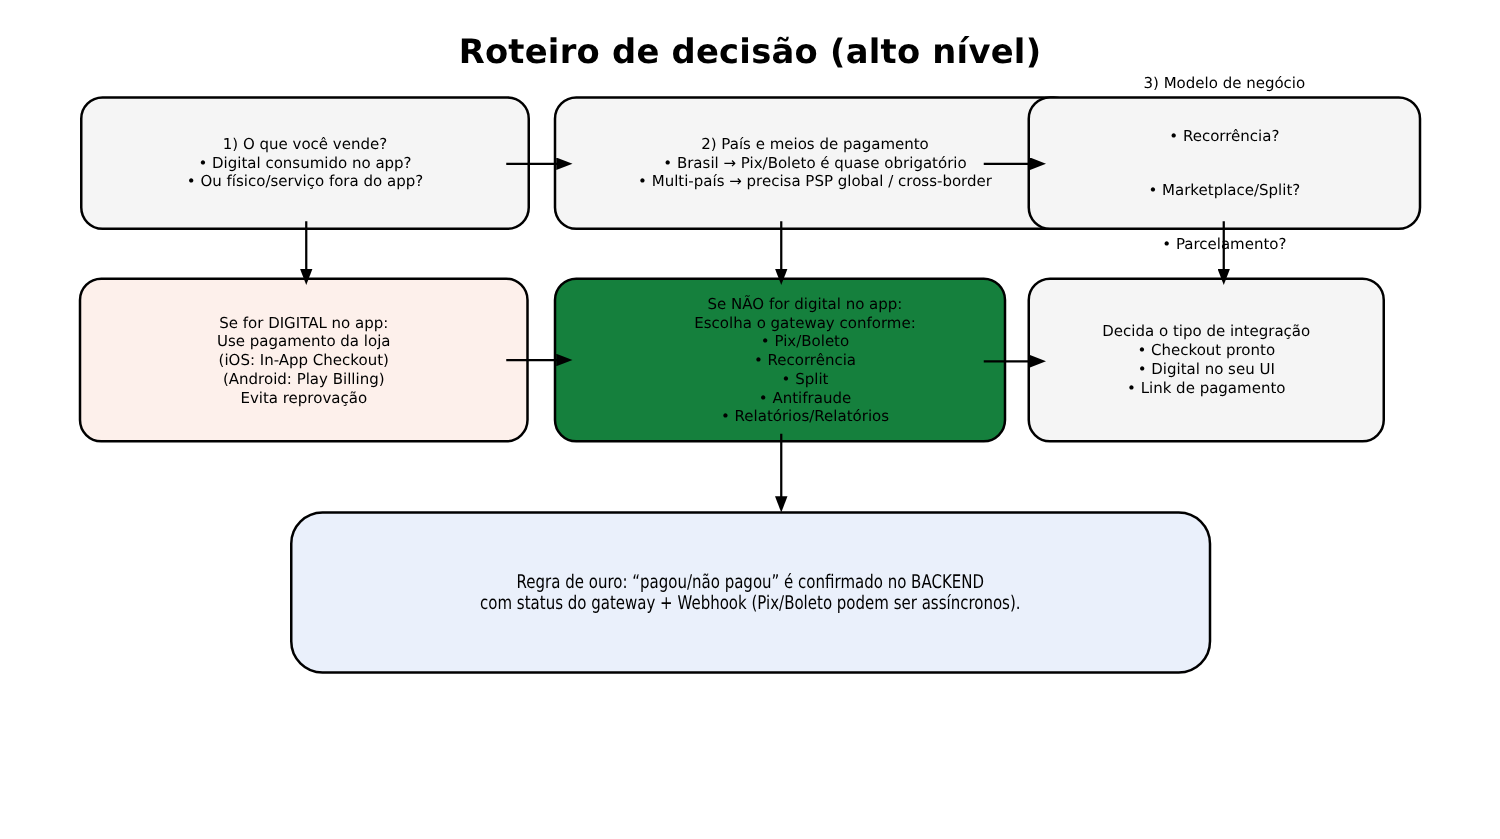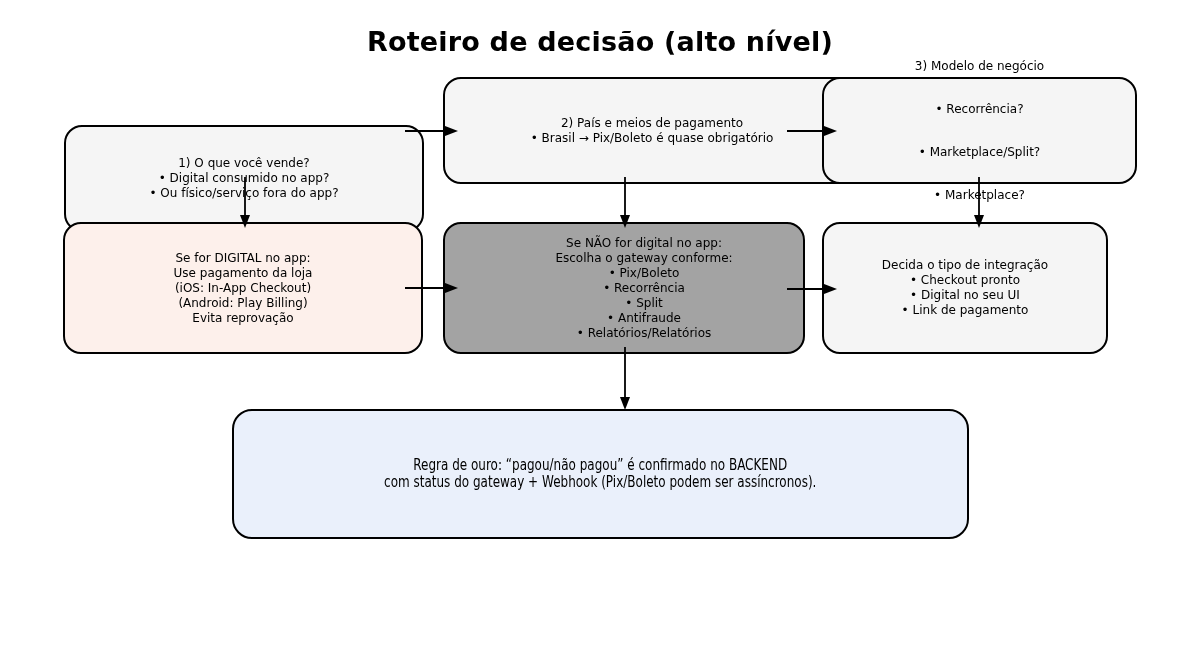--- a/index.html
+++ b/index.html
@@ -30,21 +30,21 @@
     display: flex;
     flex-direction: column;
     justify-content: center;
     align-items: center;
     text-align: center;
     font-size: 12px;
     line-height: 15px;
     background: #f5f5f5;
   }
   .node .line { display: block; white-space: nowrap; }
-  #node-q1          { left: 64px;  top: 77px;  width: 360px; height: 107px; margin-top: 48px; }
+  #node-q1          { left: 64px;  top: 77px;  width: 360px; height: 107px; }
   #node-q2          { left: 443px; top: 77px;  width: 418px; height: 107px; }
   #node-q3          { left: 822px; top: 77px;  width: 315px; height: 107px; }
   #node-digital     { left: 63px;  top: 222px; width: 360px; height: 132px; align-items: center; }
   #node-gateway     { left: 443px; top: 222px; width: 362px; height: 132px; }
   #node-integration { left: 822px; top: 222px; width: 286px; height: 132px; }
   #node-rule        { left: 232px; top: 409px; width: 737px; height: 130px; border-radius: 20px; }
   #node-rule .rule-text {
     font-size: 15px;
     line-height: 17px;
     transform: scaleX(0.8);
@@ -67,55 +67,56 @@
 
   <div class="node" id="node-q1" style="background: rgb(245, 245, 245);">
     <span class="line">1) O que você vende?</span>
     <span class="line">• Digital consumido no app?</span>
     <span class="line">• Ou físico/serviço fora do app?</span>
   </div>
 
   <div class="node" id="node-q2" style="background: rgb(245, 245, 245);">
     <span class="line">2) País e meios de pagamento</span>
     <span class="line">• Brasil → Pix/Boleto é quase obrigatório</span>
+    <span class="line">• Multi-país → precisa PSP global / cross-border</span>
   </div>
 
   <div class="node" id="node-q3" style="background: rgb(245, 245, 245); gap: 28px;">
     <span class="line">3) Modelo de negócio</span>
     <span class="line">• Recorrência?</span>
     <span class="line">• Marketplace/Split?</span>
-    <span class="line">• Marketplace?</span>
+    <span class="line">• Parcelamento?</span>
   </div>
 
   <div class="node" id="node-digital" style="background: rgb(253, 240, 235);">
     <span class="line">Se for DIGITAL no app:</span>
     <span class="line">Use pagamento da loja</span>
     <span class="line">(iOS: In-App Checkout)</span>
     <span class="line">(Android: Play Billing)</span>
     <span class="line">Evita reprovação</span>
   </div>
 
-  <div class="node" id="node-gateway" style="background: #a3a3a3; padding-left: 40px;">
+  <div class="node" id="node-gateway" style="background: #15803d; padding-left: 40px;">
     <span class="line">Se NÃO for digital no app:</span>
     <span class="line">Escolha o gateway conforme:</span>
     <span class="line">• Pix/Boleto</span>
     <span class="line">• Recorrência</span>
     <span class="line">• Split</span>
     <span class="line">• Antifraude</span>
     <span class="line">• Relatórios/Relatórios</span>
   </div>
 
   <div class="node" id="node-integration" style="background: rgb(245, 245, 245);">
     <span class="line">Decida o tipo de integração</span>
     <span class="line">• Checkout pronto</span>
     <span class="line">• Digital no seu UI</span>
     <span class="line">• Link de pagamento</span>
   </div>
 
-  <div class="node" id="node-rule" style="background: rgb(234, 240, 251);">
+  <div class="node" id="node-rule" style="background: rgb(234, 240, 251); border-radius: 26px;">
     <div class="rule-text">
       <span class="line">Regra de ouro: “pagou/não pagou” é confirmado no BACKEND</span>
       <span class="line">com status do gateway + Webhook (Pix/Boleto podem ser assíncronos).</span>
     </div>
   </div>
 
   <svg class="arrows" width="1200" height="671" viewBox="0 0 1200 671" xmlns="http://www.w3.org/2000/svg">
     <defs>
       <marker id="ah" markerUnits="userSpaceOnUse" markerWidth="13" markerHeight="10" refX="1" refY="5" orient="auto">
         <path d="M0,0 L13,5 L0,10 Z" fill="#000"></path>

